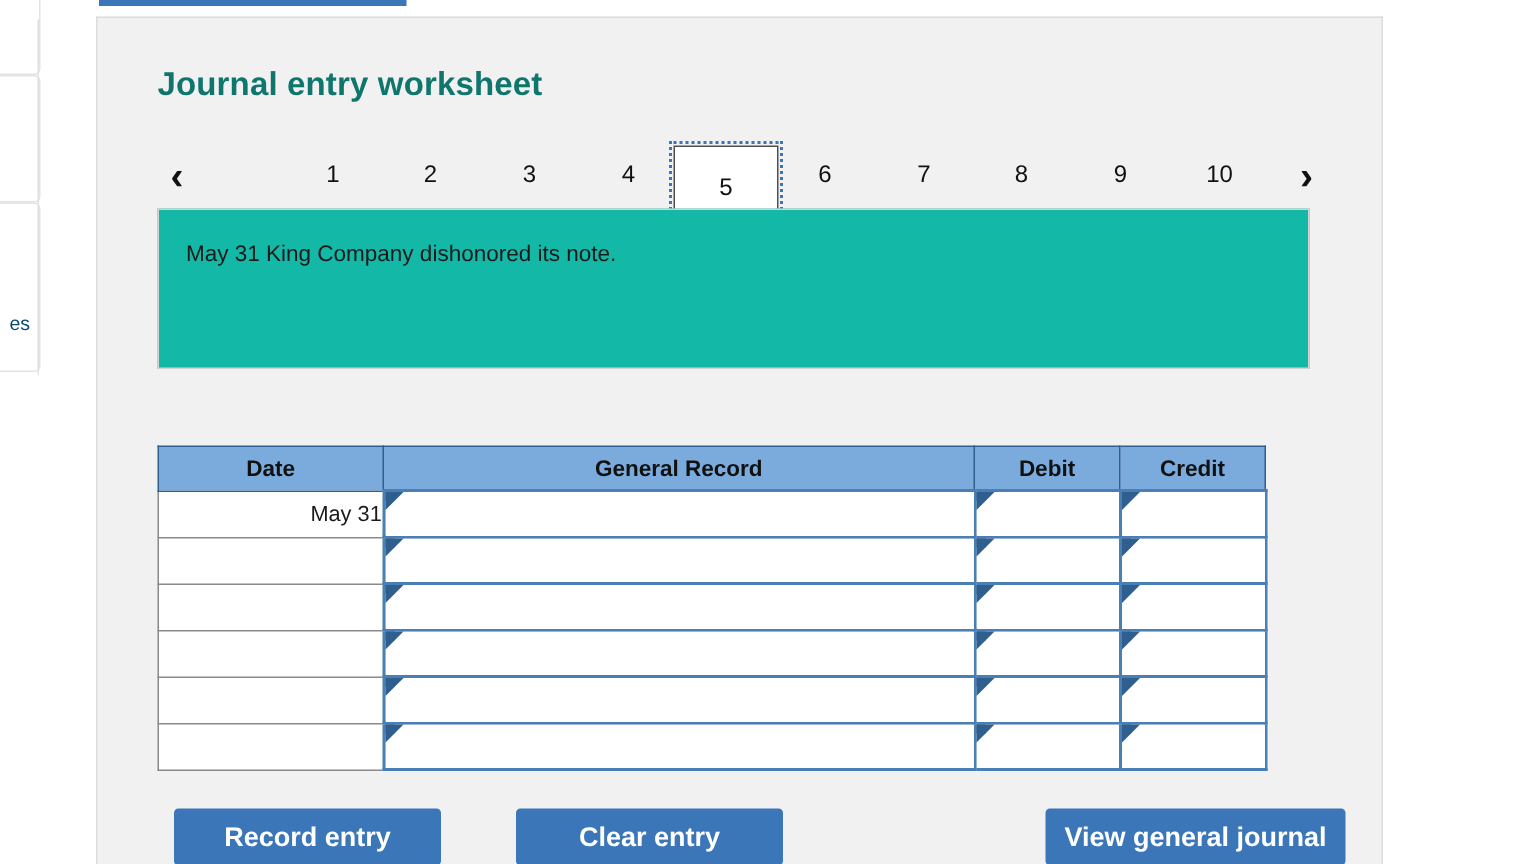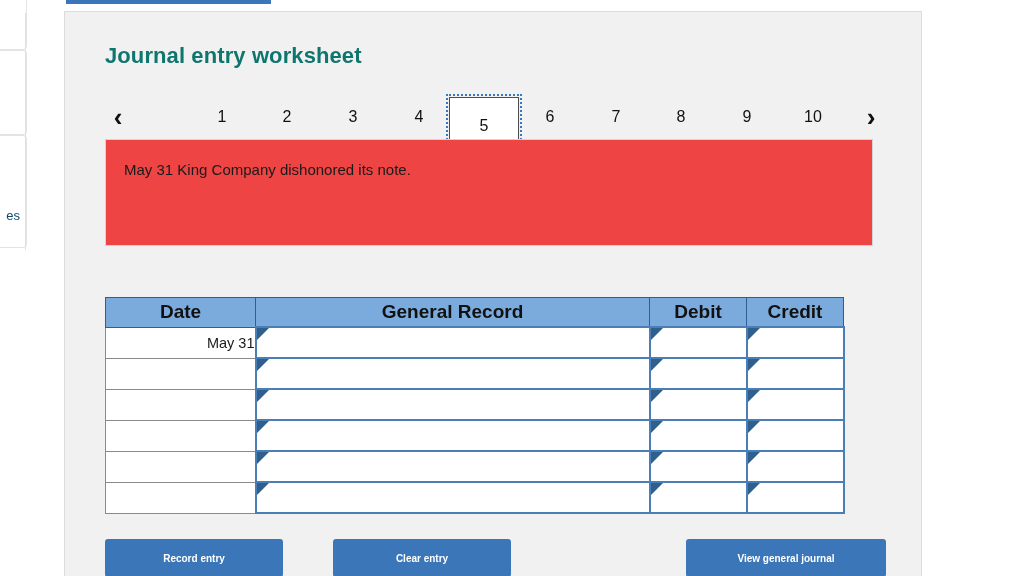--- a/index.html
+++ b/index.html
@@ -133,21 +133,21 @@
     box-sizing: border-box;
   }
 
   
   #transaction-box {
     position: absolute;
     left: 40px;
     top: 127px;
     width: 768px;
     height: 107px;
-    background: #ef4444;
+    background: #14b8a6;
     border: 1px solid #d4d4d4;
     box-sizing: border-box;
   }
   #transaction-text {
     position: absolute;
     left: 18px;
     top: 21px;
     font-size: 15px;
     color: #1a1a1a;
   }
@@ -166,21 +166,21 @@
     position: absolute;
     left: 40px;
     top: 285px;
     width: 738px;
     border-collapse: collapse;
     table-layout: fixed;
   }
   #journal-table th {
     background: #7babdd;
     border: 1px solid #2f5f8f;
-    font-size: 19px;
+    font-size: 15px;
     font-weight: bold;
     color: #111111;
     height: 28px;
     padding: 0;
     text-align: center;
   }
   #journal-table td {
     padding: 0;
     height: 29px;
     background: #ffffff;
@@ -212,26 +212,27 @@
   .col-debit   { width: 97px; }
   .col-credit  { width: 97px; }
 
   
   .action-btn {
     position: absolute;
     top: 527px;
     height: 38px;
     background: #3b77b8;
     color: #ffffff;
-    font-size: 10px;
+    font-size: 18px;
     font-weight: bold;
     border: none;
     border-radius: 3px;
     cursor: pointer;
     font-family: "Liberation Sans", sans-serif;
+    margin-left: 11px;
   }
   #btn-record { left: 40px;  width: 178px; }
   #btn-clear  { left: 268px; width: 178px; }
   #btn-view   { left: 621px; width: 200px; }
 </style>
 </head>
 <body>
 
 <div id="left-strip">
   <div class="left-card c1"></div>

